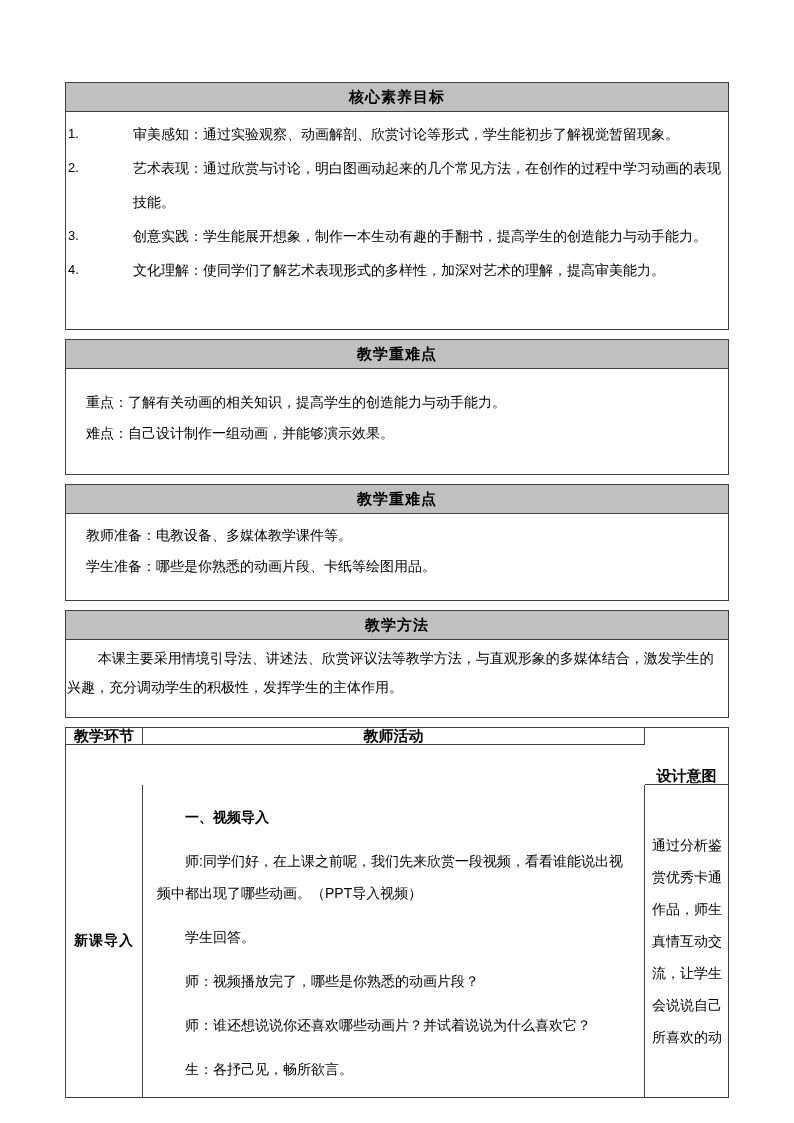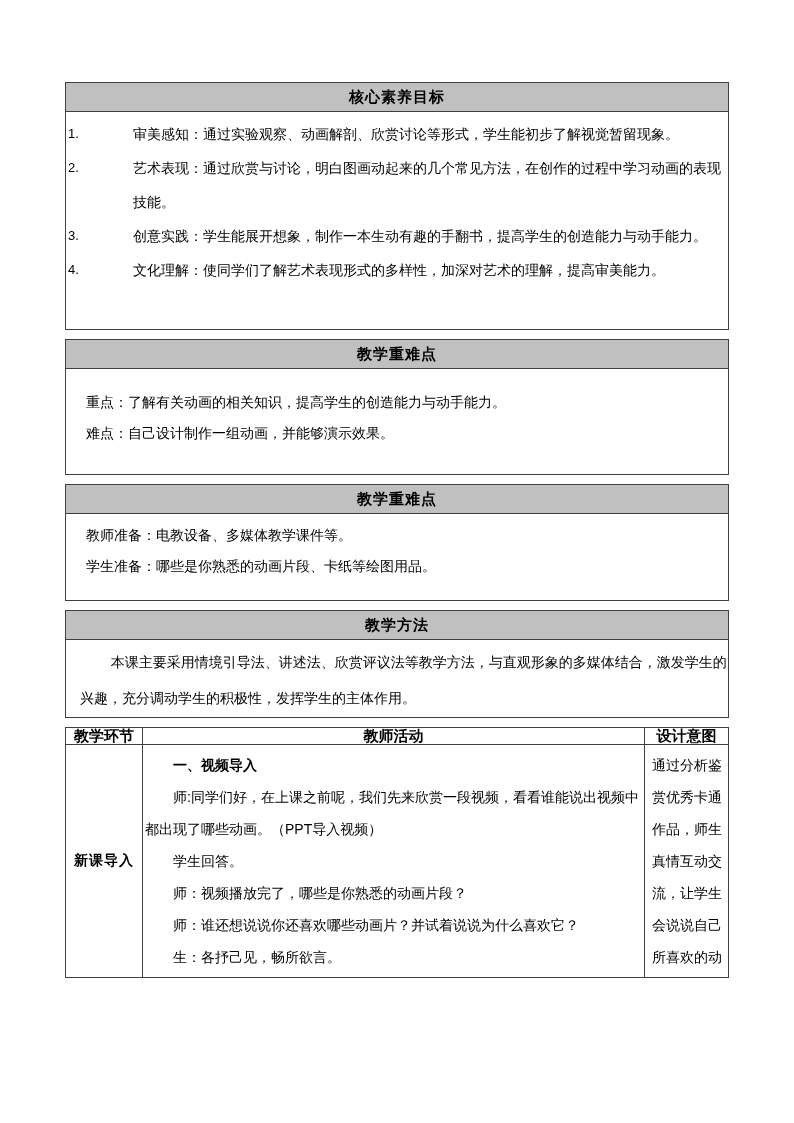--- a/index.html
+++ b/index.html
@@ -43,45 +43,45 @@
     padding-left: 2px;
     font-size: 13px;
   }
   .goal-text { flex: 1; margin-left: 44px; }
 
   
   .kp-body { min-height: 105px; padding: 18px 4px 0 20px; line-height: 31px; }
   .tools-body { min-height: 86px; padding: 6px 4px 0 20px; line-height: 31px; }
 
   
-  .methods-body { min-height: 77px; padding: 4px 1px 0 1px; line-height: 36px; margin-left: 13px; }
+  .methods-body { min-height: 77px; padding: 4px 1px 0 1px; line-height: 29px; }
   .methods-body p { margin: 0; text-indent: 2.2em; }
 
   
   .process-grid {
     display: grid;
     grid-template-columns: 77px 1fr 83px;
   }
   .pcell { border-right: 1px solid #404040; }
-  .pcell:nth-child(3n) { border-right: none; }
+  .pcell:nth-child(3n) { border-right: none; margin-top: 40px; }
   .phead {
     height: 17px;
     border-bottom: 1px solid #404040;
     display: flex; align-items: center; justify-content: center;
     font-weight: bold;
     font-size: 15px;
   }
   .prow { min-height: 232px; }
   .stage-cell {
     display: flex; align-items: center; justify-content: center;
     font-weight: bold;
     letter-spacing: 1px;
   }
   .activity-cell { padding: 4px 2px 0 2px; line-height: 32px; }
-  .activity-cell p { margin: 0; text-indent: 2em; }
+  .activity-cell p { margin: 12px; text-indent: 2em; }
   .activity-heading { font-weight: bold; }
   .intent-cell { padding: 4px 2px 0 3px; line-height: 32px; text-align: center; }
 </style>
 </head>
 <body>
 
 <div class="doc">
 
   <section class="block">
     <div class="block-header">核心素养目标</div>

